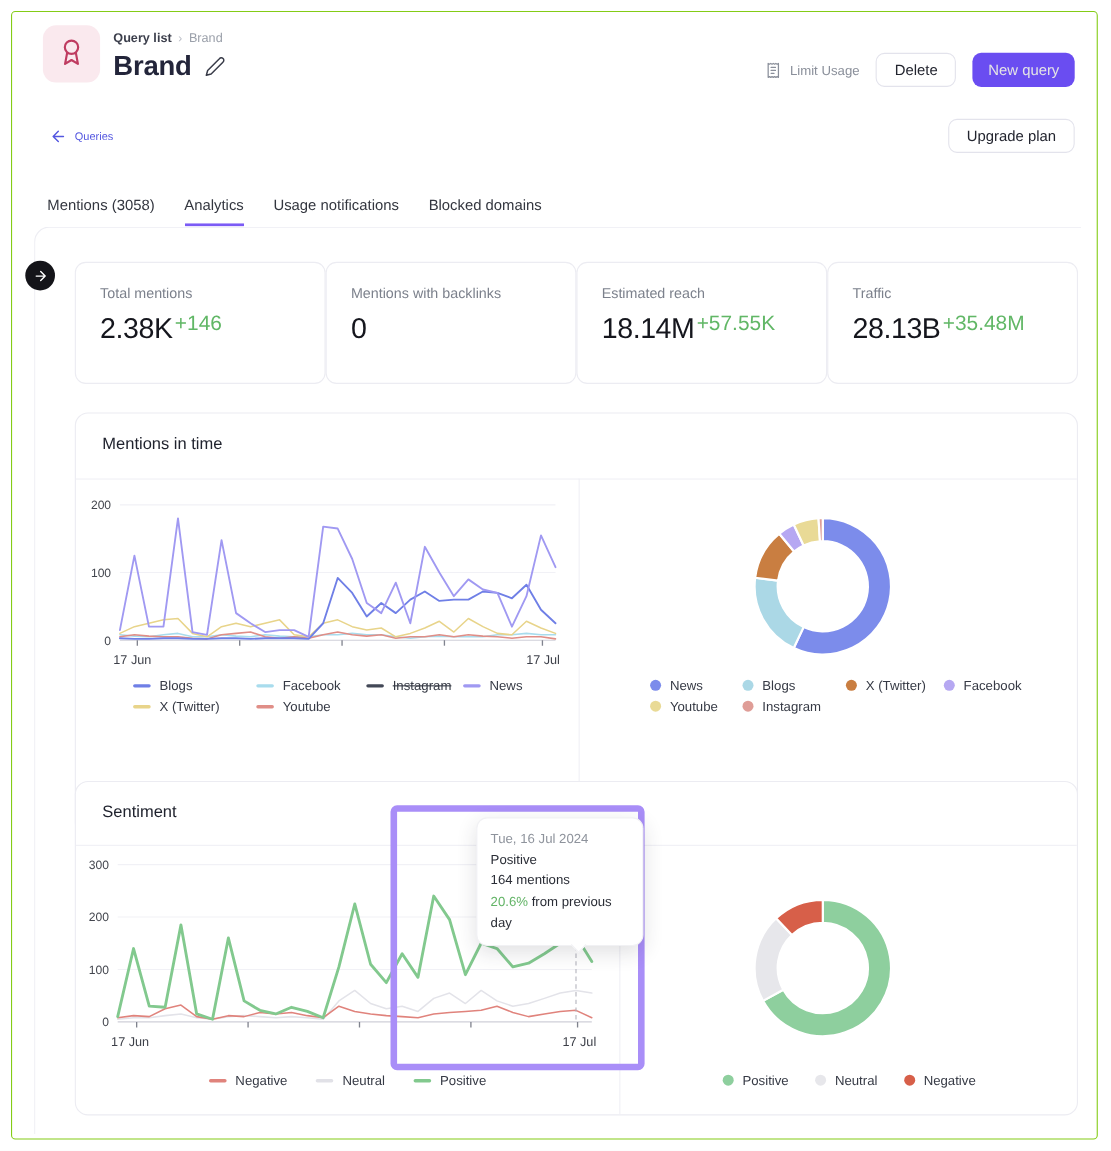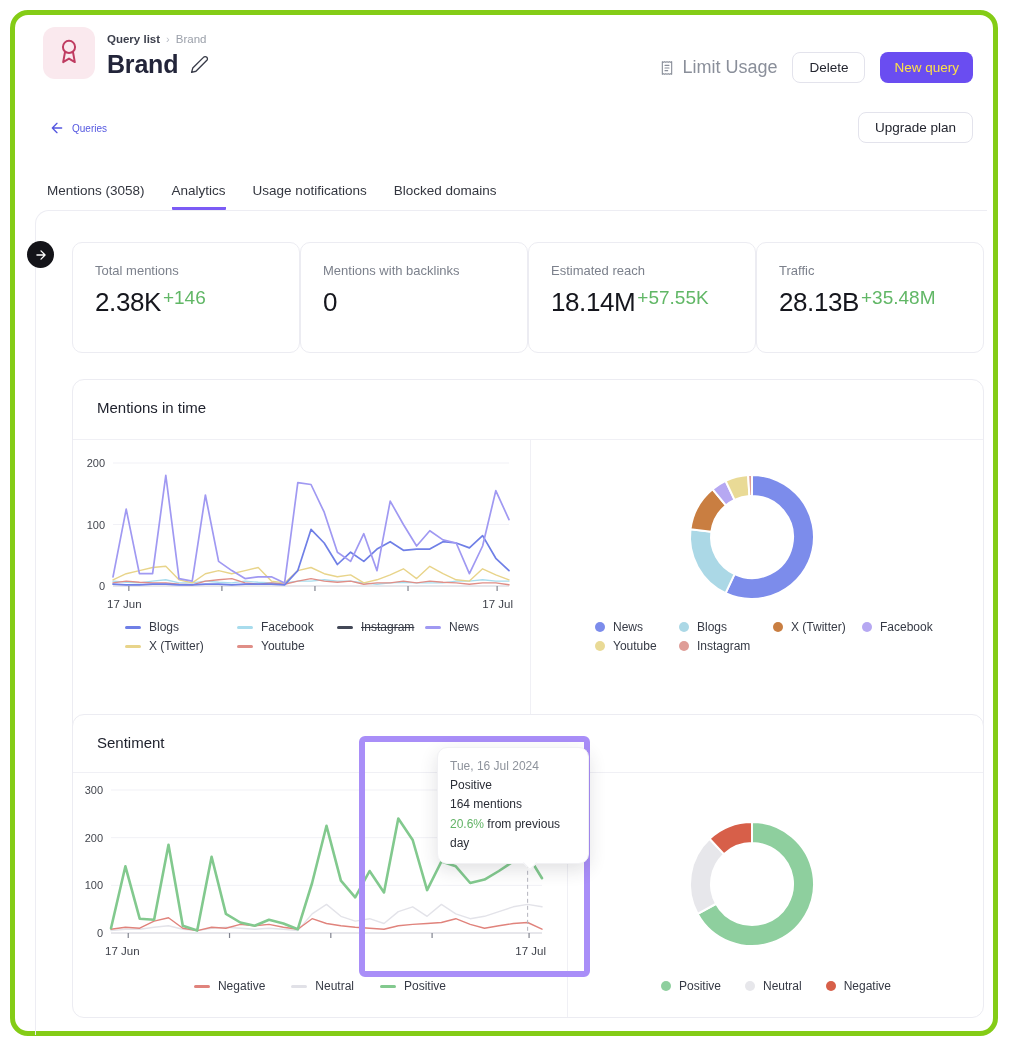--- a/index.html
+++ b/index.html
@@ -1,35 +1,35 @@
 <!DOCTYPE html>
 <html><head>
 <meta charset="utf-8">
 <style>
   * { margin:0; padding:0; box-sizing:border-box; }
   html,body { width:1010px; height:1046px; background:#fff; font-family:"Liberation Sans", sans-serif; color:#23252f; }
   .page { position:relative; width:1010px; height:1046px; background:#fff; overflow:hidden; }
   .frame { position:absolute; left:10px; top:10px; width:988px; height:1026px; background:#fff;
-           border:5px solid #84cc16; border-radius:18px; }
+           border:1px solid #84cc16; border-radius:4px; }
 
   
   .logo { position:absolute; left:28px; top:12px; width:52px; height:52px; border-radius:12px;
           background:#fae9ee; display:flex; align-items:center; justify-content:center; }
   .breadcrumb { position:absolute; left:92px; top:18px; font-size:11.5px; display:flex; align-items:center; gap:6px; }
   .crumb-root { color:#3c3f4c; font-weight:700; }
   .crumb-sep  { color:#b9bdc6; font-size:11px; }
   .crumb-cur  { color:#9ba0aa; }
   .title-row { position:absolute; left:92px; top:35px; display:flex; align-items:center; gap:12px; }
   .page-title { font-size:25px; font-weight:600; color:#23253a; letter-spacing:-0.2px; }
   .header-actions { position:absolute; right:20px; top:37px; height:31px; display:flex; align-items:center; gap:15px; }
-  .limit-usage { display:flex; align-items:center; gap:7px; color:#8a8f9a; font-size:18px; cursor:pointer; }
+  .limit-usage { display:flex; align-items:center; gap:7px; color:#8a8f9a; font-size:12px; cursor:pointer; }
   .btn { display:flex; align-items:center; justify-content:center; height:31px; border-radius:8px;
          font-size:13.5px; cursor:pointer; }
   .btn-outline { background:#fff; border:1px solid #e3e3ec; color:#23252f; padding:0 16px; }
-  .btn-primary { border:none; color:#fde047; padding:0 14px; }
+  .btn-primary { border:none; color:#e5e5e5; padding:0 14px; }
   .back-link { position:absolute; left:34px; top:105px; display:flex; align-items:center; gap:7px;
                font-size:10px; cursor:pointer; }
   .upgrade { position:absolute; right:20px; top:97px; }
 
   
   .tabs { position:absolute; left:32px; top:168px; display:flex; gap:27px; height:27px; }
   .tab { font-size:13.5px; color:#33363f; padding-bottom:10px; border-bottom:3px solid transparent; cursor:pointer; white-space:nowrap; }
   .tab.active { border-bottom-color:#7b5bf5; border-radius:1px; }
 
   

